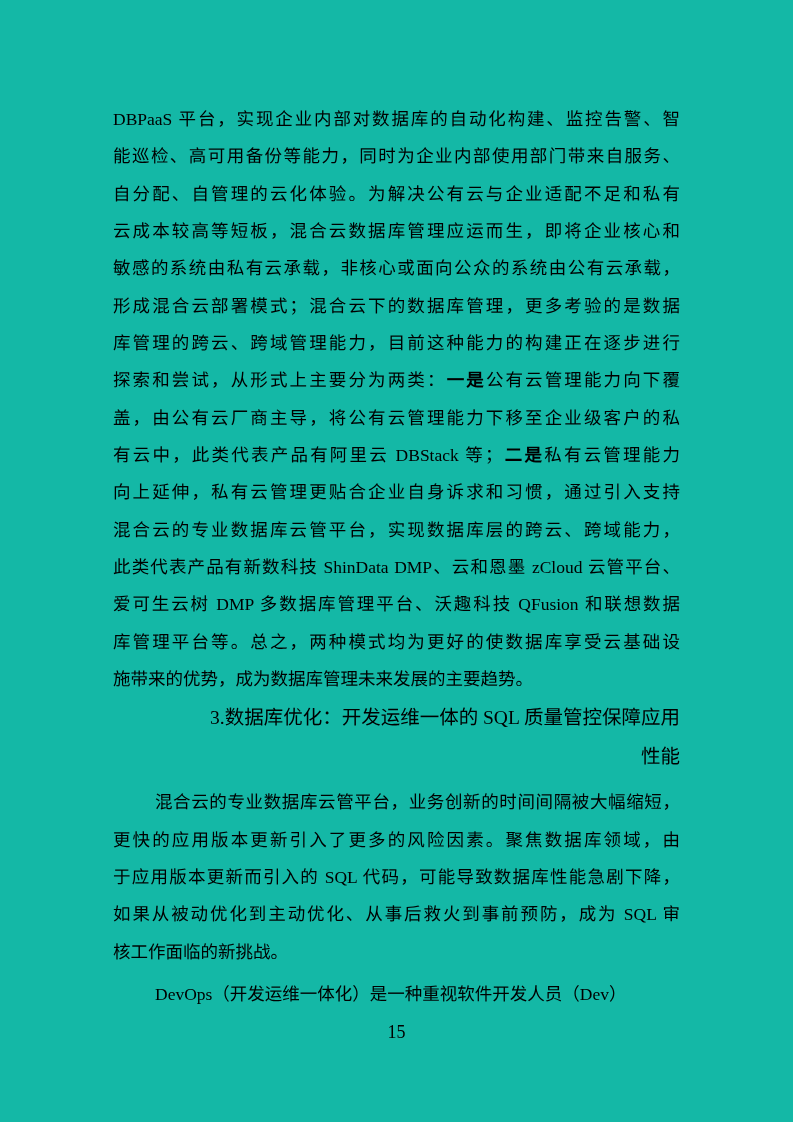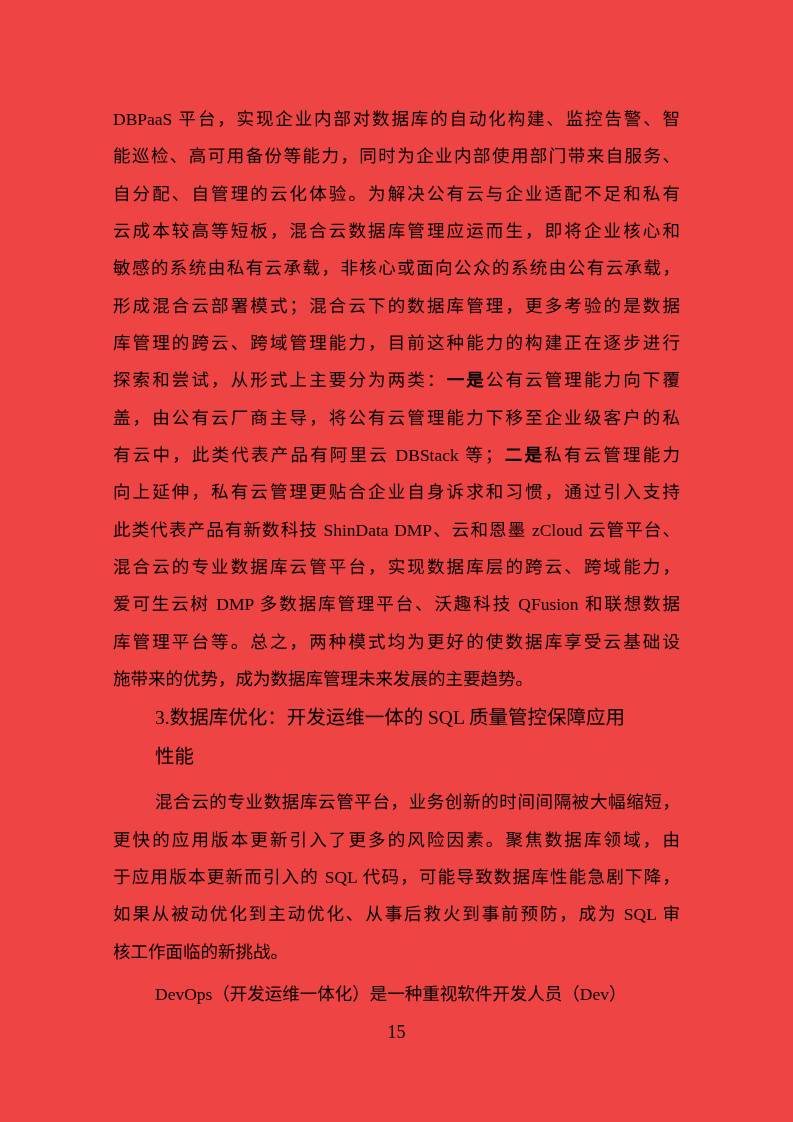--- a/index.html
+++ b/index.html
@@ -4,21 +4,21 @@
 <style>
   html, body {
     margin: 0;
     padding: 0;
     background: #ffffff;
   }
   .page {
     position: relative;
     width: 793px;
     height: 1122px;
-    background: #ef4444;
+    background: #14b8a6;
     overflow: hidden;
     font-family: "Liberation Serif", "DejaVu Serif", serif;
     color: #000000;
   }
   .doc {
     position: absolute;
     left: 113px;
     top: 101px;
     width: 567px;
   }
@@ -38,20 +38,21 @@
   .bold { font-weight: bold; margin-top: 34px; }
   
   .block-heading {
     padding-left: 42px;
     margin-top: 0;
   }
   .block-heading .line {
     font-size: 19.5px;
     line-height: 39px;
     height: 39px;
+    text-align: right;
   }
   
   .indent-first .line:first-child { text-indent: 42px; }
   
   [data-name="para-sql-risk"] { margin-top: 8px; }
   [data-name="para-devops"]   { margin-top: 5px; }
   .footer {
     position: absolute;
     top: 1022px;
     left: 0;
@@ -72,22 +73,22 @@
         <div class="line stretch" data-name="text-line"><span data-name="text-run">能巡检、高可用备份等能力，同时为企业内部使用部门带来自服务、</span></div>
         <div class="line stretch" data-name="text-line"><span data-name="text-run">自分配、自管理的云化体验。为解决公有云与企业适配不足和私有</span></div>
         <div class="line stretch" data-name="text-line"><span data-name="text-run">云成本较高等短板，混合云数据库管理应运而生，即将企业核心和</span></div>
         <div class="line stretch" data-name="text-line"><span data-name="text-run">敏感的系统由私有云承载，非核心或面向公众的系统由公有云承载，</span></div>
         <div class="line stretch" data-name="text-line"><span data-name="text-run">形成混合云部署模式；混合云下的数据库管理，更多考验的是数据</span></div>
         <div class="line stretch" data-name="text-line"><span data-name="text-run">库管理的跨云、跨域管理能力，目前这种能力的构建正在逐步进行</span></div>
         <div class="line stretch" data-name="text-line"><span data-name="text-run">探索和尝试，从形式上主要分为两类：</span><span class="bold" data-name="bold-text">一是</span><span data-name="text-run">公有云管理能力向下覆</span></div>
         <div class="line stretch" data-name="text-line"><span data-name="text-run">盖，由公有云厂商主导，将公有云管理能力下移至企业级客户的私</span></div>
         <div class="line stretch" data-name="text-line"><span data-name="text-run">有云中，此类代表产品有阿里云 DBStack 等；</span><span class="bold" data-name="bold-text">二是</span><span data-name="text-run">私有云管理能力</span></div>
         <div class="line stretch" data-name="text-line"><span data-name="text-run">向上延伸，私有云管理更贴合企业自身诉求和习惯，通过引入支持</span></div>
+        <div class="line stretch" data-name="text-line"><span data-name="text-run">混合云的专业数据库云管平台，实现数据库层的跨云、跨域能力，</span></div>
         <div class="line stretch" data-name="text-line"><span data-name="text-run">此类代表产品有新数科技 ShinData DMP、云和恩墨 zCloud 云管平台、</span></div>
-        <div class="line stretch" data-name="text-line"><span data-name="text-run">混合云的专业数据库云管平台，实现数据库层的跨云、跨域能力，</span></div>
         <div class="line stretch" data-name="text-line"><span data-name="text-run">爱可生云树 DMP 多数据库管理平台、沃趣科技 QFusion 和联想数据</span></div>
         <div class="line stretch" data-name="text-line"><span data-name="text-run">库管理平台等。总之，两种模式均为更好的使数据库享受云基础设</span></div>
         <div class="line" data-name="text-line"><span data-name="text-run">施带来的优势，成为数据库管理未来发展的主要趋势。</span></div>
       </div>
       <div class="block block-heading" data-name="heading-db-optimization">
         <div class="line" data-name="text-line"><span data-name="text-run">3.数据库优化：开发运维一体的 SQL 质量管控保障应用</span></div>
         <div class="line" data-name="text-line"><span data-name="text-run">性能</span></div>
       </div>
       <div class="block block-paragraph indent-first" data-name="para-sql-risk">
         <div class="line stretch" data-name="text-line"><span data-name="text-run">混合云的专业数据库云管平台，业务创新的时间间隔被大幅缩短，</span></div>

